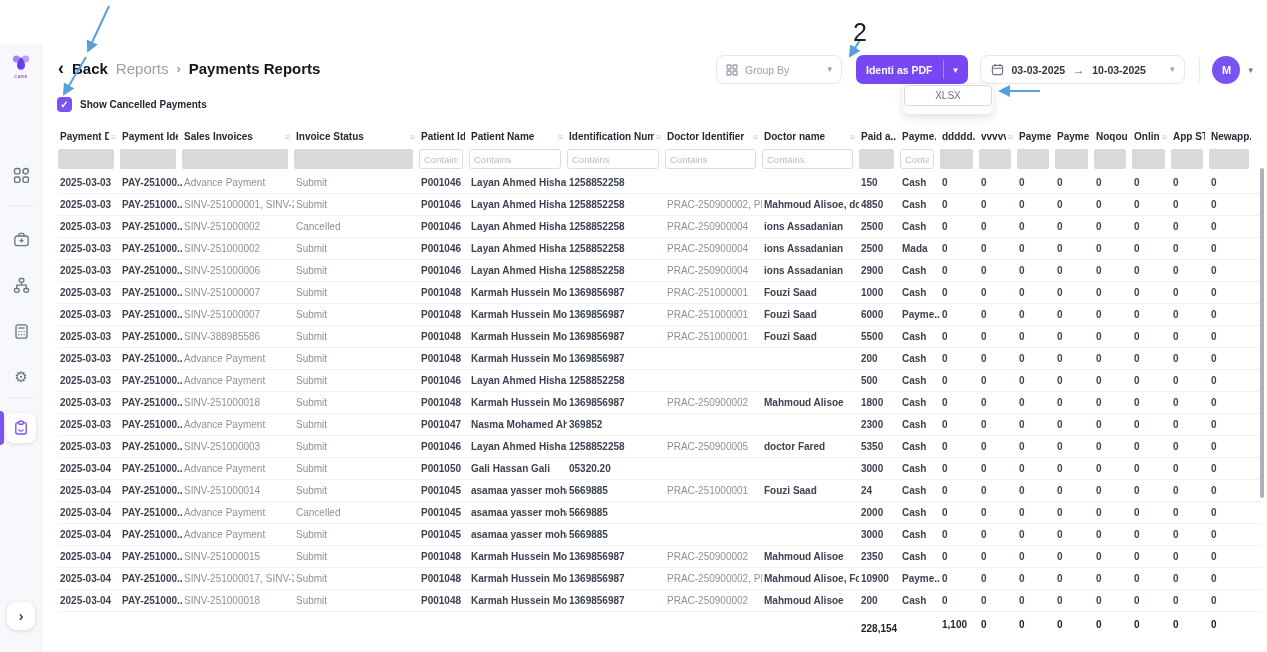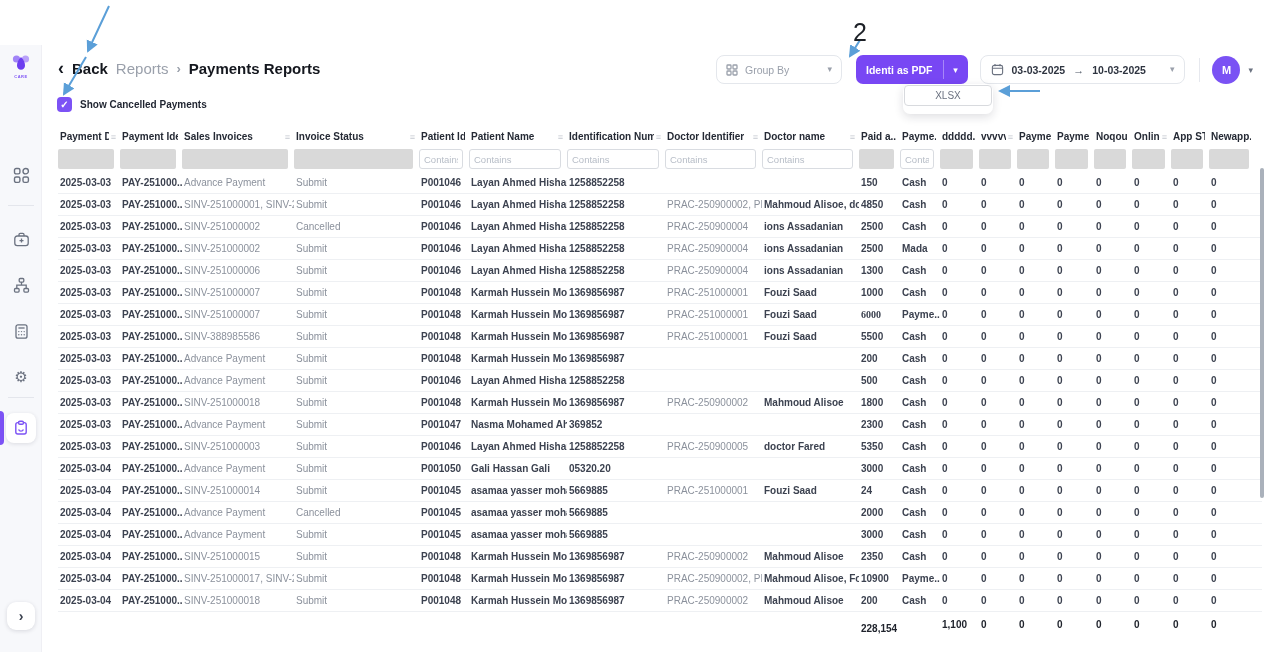--- a/index.html
+++ b/index.html
@@ -424,21 +424,21 @@
       <div class="tr">
         <div class="td td-bold" style="width: 62px;">2025-03-03</div>
         <div class="td td-bold" style="width: 62px;">PAY-251000...</div>
         <div class="td" style="width: 112px;">SINV-251000006</div>
         <div class="td" style="width: 125px;">Submit</div>
         <div class="td td-bold" style="width: 50px;">P001046</div>
         <div class="td td-bold" style="width: 98px;">Layan Ahmed Hisham</div>
         <div class="td td-bold" style="width: 98px;">1258852258</div>
         <div class="td" style="width: 97px;">PRAC-250900004</div>
         <div class="td td-bold" style="width: 97px;">ions Assadanian</div>
-        <div class="td td-bold" style="width: 41px;">1300</div>
+        <div class="td td-bold" style="width: 41px;">2900</div>
         <div class="td td-bold" style="width: 40px;">Cash</div>
         <div class="td td-bold" style="width: 39px;">0</div>
         <div class="td td-bold" style="width: 38px;">0</div>
         <div class="td td-bold" style="width: 38px;">0</div>
         <div class="td td-bold" style="width: 39px;">0</div>
         <div class="td td-bold" style="width: 38px;">0</div>
         <div class="td td-bold" style="width: 39px;">0</div>
         <div class="td td-bold" style="width: 38px;">0</div>
         <div class="td td-bold" style="width: 46px;">0</div>
       </div>
@@ -466,21 +466,21 @@
       <div class="tr">
         <div class="td td-bold" style="width: 62px;">2025-03-03</div>
         <div class="td td-bold" style="width: 62px;">PAY-251000...</div>
         <div class="td" style="width: 112px;">SINV-251000007</div>
         <div class="td" style="width: 125px;">Submit</div>
         <div class="td td-bold" style="width: 50px;">P001048</div>
         <div class="td td-bold" style="width: 98px;">Karmah Hussein Moha...</div>
         <div class="td td-bold" style="width: 98px;">1369856987</div>
         <div class="td" style="width: 97px;">PRAC-251000001</div>
         <div class="td td-bold" style="width: 97px;">Fouzi Saad</div>
-        <div class="td td-bold" style="width: 41px; font-family: Liberation Serif, serif;">6000</div>
+        <div class="td td-bold" style="width: 41px;">6000</div>
         <div class="td td-bold" style="width: 40px;">Payme...</div>
         <div class="td td-bold" style="width: 39px;">0</div>
         <div class="td td-bold" style="width: 38px;">0</div>
         <div class="td td-bold" style="width: 38px;">0</div>
         <div class="td td-bold" style="width: 39px;">0</div>
         <div class="td td-bold" style="width: 38px;">0</div>
         <div class="td td-bold" style="width: 39px;">0</div>
         <div class="td td-bold" style="width: 38px;">0</div>
         <div class="td td-bold" style="width: 46px;">0</div>
       </div>

